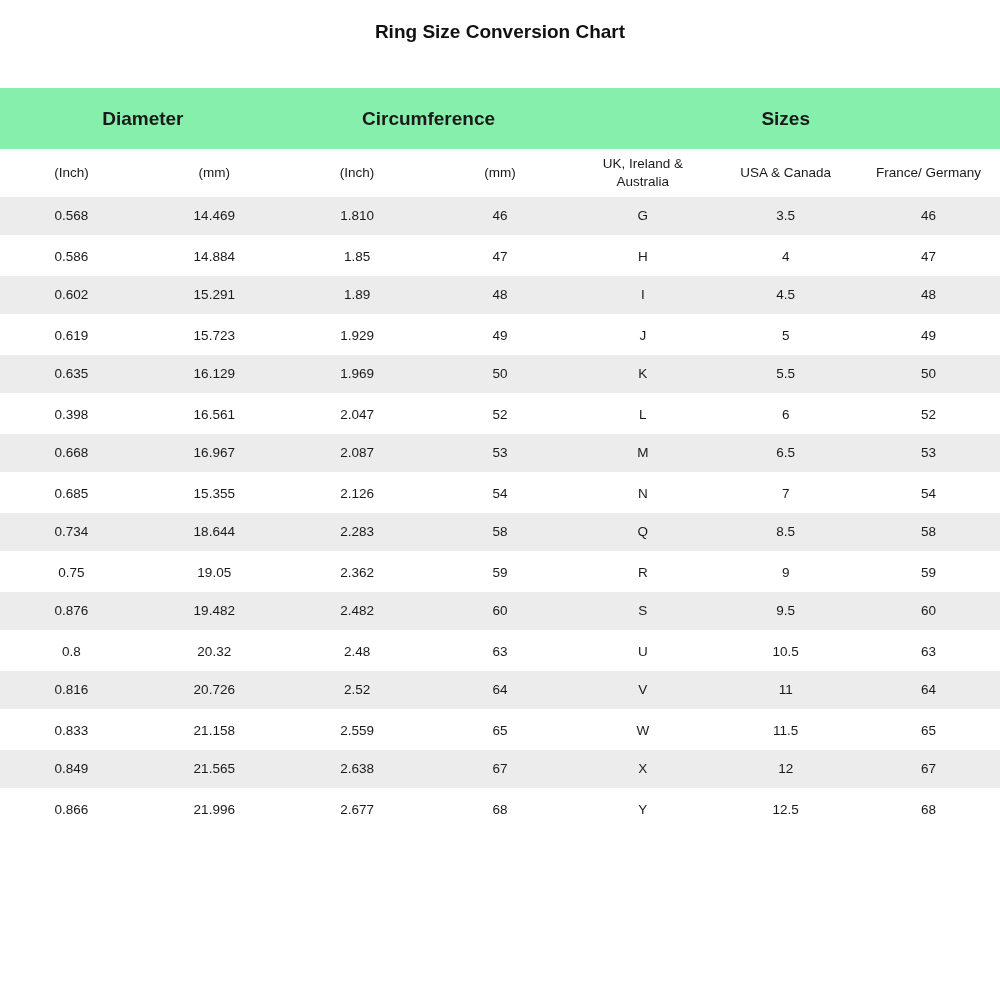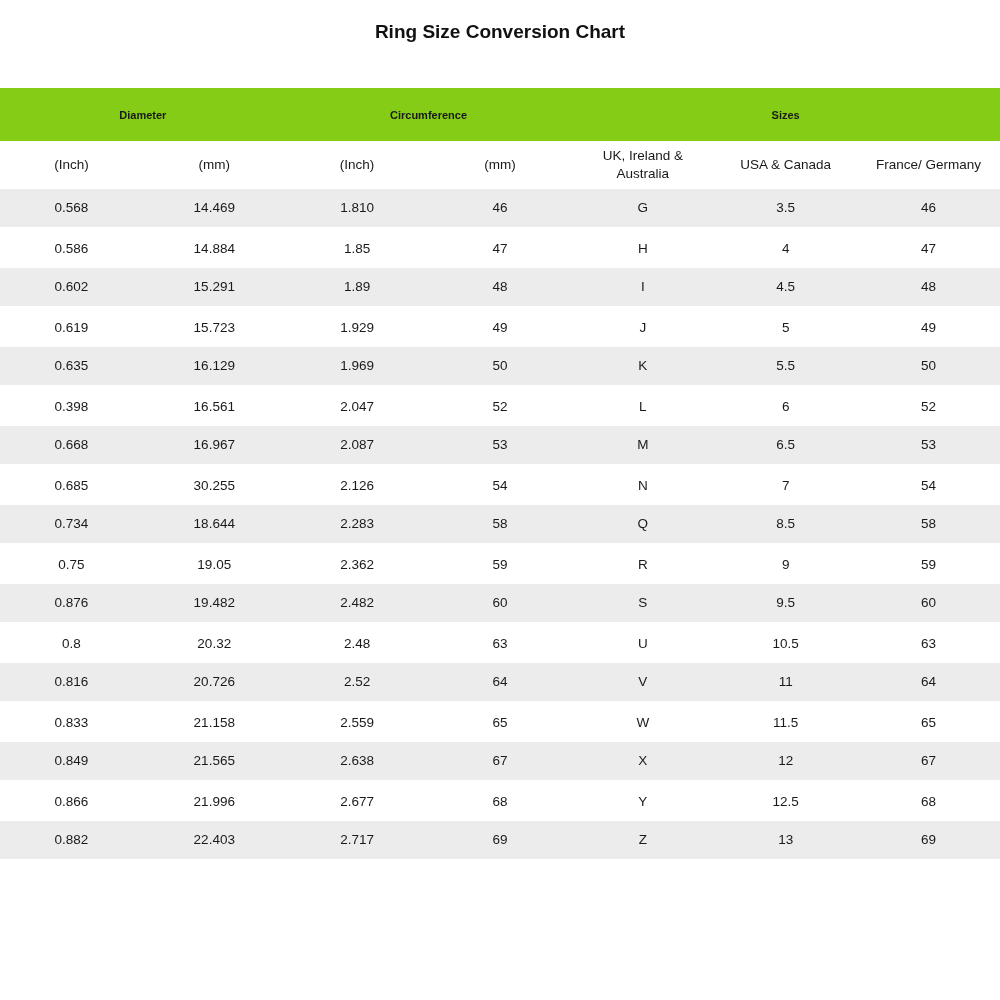--- a/index.html
+++ b/index.html
@@ -33,23 +33,23 @@
   }
   table.chart col { width: 14.2857%; }
   th, td {
     text-align: center;
     vertical-align: middle;
     padding: 0;
     font-size: 13.5px;
     color: #1a1a1a;
   }
   tr.group-row th {
-    background: #84cc16;
-    height: 53px;
-    font-size: 11px;
+    background: #86efac;
+    height: 61px;
+    font-size: 19px;
     font-weight: bold;
   }
   tr.col-row th {
     background: #ffffff;
     height: 48px;
     font-weight: normal;
     font-size: 13.5px;
     line-height: 1.35;
     padding: 0 8px;
   }
@@ -154,21 +154,21 @@
           <td>0.668</td>
           <td>16.967</td>
           <td>2.087</td>
           <td>53</td>
           <td>M</td>
           <td>6.5</td>
           <td>53</td>
         </tr>
         <tr>
           <td>0.685</td>
-          <td>30.255</td>
+          <td>15.355</td>
           <td>2.126</td>
           <td>54</td>
           <td>N</td>
           <td>7</td>
           <td>54</td>
         </tr>
         <tr>
           <td>0.734</td>
           <td>18.644</td>
           <td>2.283</td>
@@ -233,24 +233,15 @@
         </tr>
         <tr>
           <td>0.866</td>
           <td>21.996</td>
           <td>2.677</td>
           <td>68</td>
           <td>Y</td>
           <td>12.5</td>
           <td>68</td>
         </tr>
-        <tr>
-          <td>0.882</td>
-          <td>22.403</td>
-          <td>2.717</td>
-          <td>69</td>
-          <td>Z</td>
-          <td>13</td>
-          <td>69</td>
-        </tr>
       </tbody>
   </table>
 </div>
 
 </body></html>

